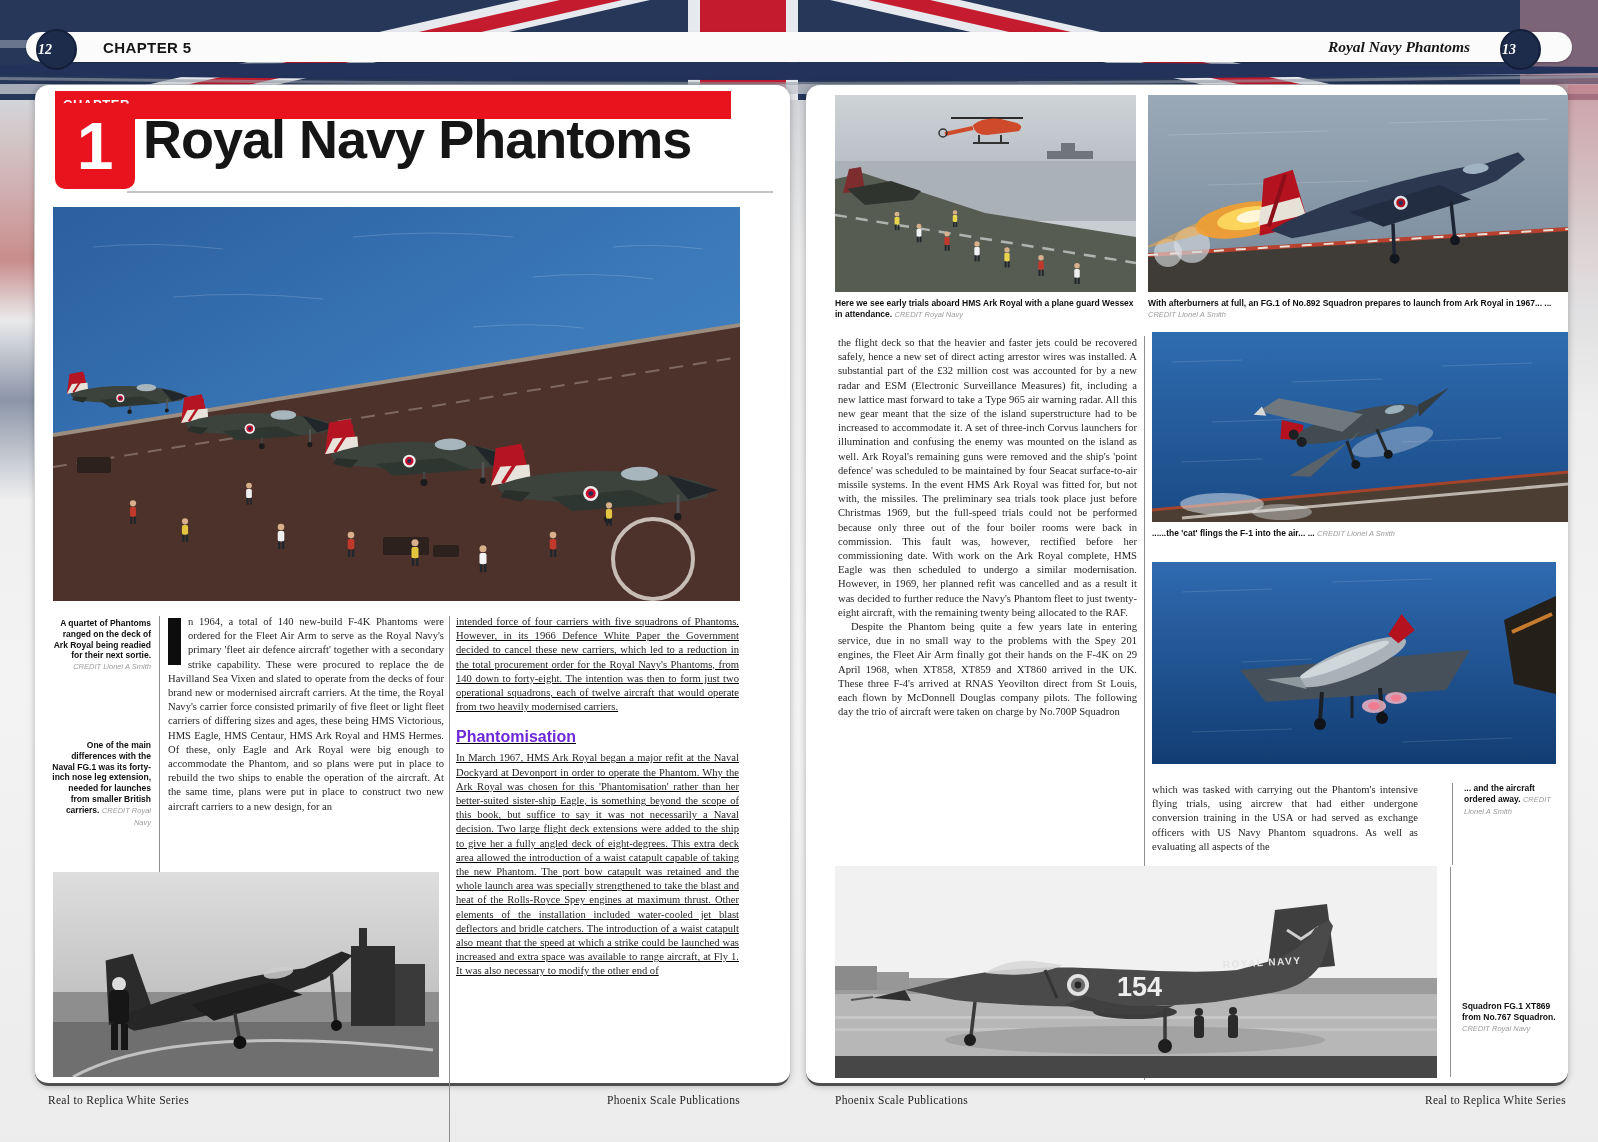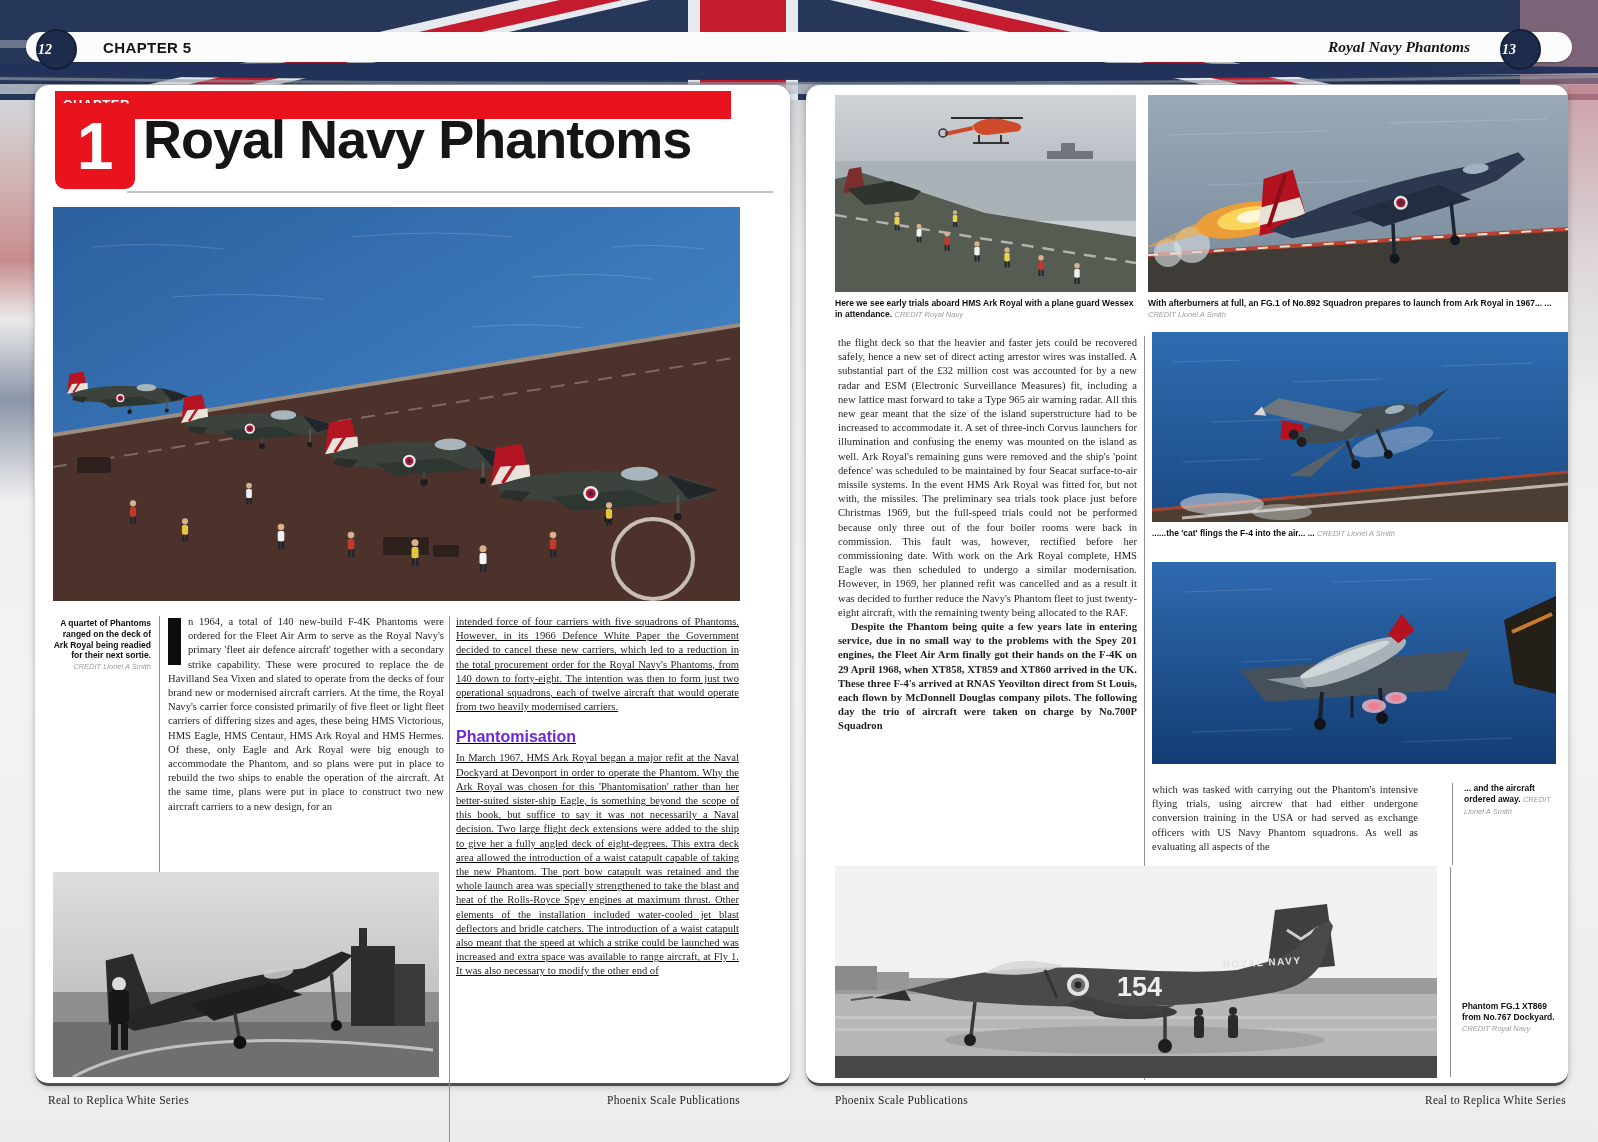--- a/index.html
+++ b/index.html
@@ -29,21 +29,21 @@
     font:bold 13px/28px "Liberation Sans",sans-serif;letter-spacing:.6px;padding-left:8px;box-sizing:border-box;}
   .chap-num{position:absolute;left:20px;top:18px;width:80px;height:86px;background:#e8131d;border-radius:10px;color:#fff;
     font:bold 66px "Liberation Sans",sans-serif;display:flex;align-items:center;justify-content:center;}
   .title{position:absolute;left:108px;top:24px;font:bold 54px/60px "Liberation Sans",sans-serif;letter-spacing:-1px;color:#151515;white-space:nowrap;}
   .title-rule{position:absolute;left:92px;top:106px;width:646px;height:2px;background:#c4c4c4;}
   
   .ph{position:absolute;overflow:hidden;background:#c9ced3;}
   .ph svg{display:block;width:100%;height:100%;}
   
   .body{font:10.6px/14.2px "Liberation Serif",serif;color:#1f1f1f;text-align:justify;margin:0;}
-  .indent{text-indent:13px;font-weight:bold;}
+  .indent{text-indent:13px;}
   .subhead{font:bold 16px "Liberation Sans",sans-serif;color:#6d28d9;margin:14px 0 5px 0;}
   .cap{font:bold 8.5px/10.8px "Liberation Sans",sans-serif;color:#0f0f0f;}
   .credit{font:italic 7.5px/10.8px "Liberation Sans",sans-serif;color:#9c9c9c;font-weight:normal;}
   .cap-side{text-align:right;}
   .vrule{position:absolute;width:1px;background:#8f8f8f;}
   .dropcap{float:left;width:13px;height:47px;background:#0d0d0d;margin:3px 7px 1px 0;color:transparent;overflow:hidden;font-size:38px;}
   .foot{position:absolute;top:1094px;font:11.5px "Liberation Serif",serif;color:#242424;letter-spacing:.3px;}
 </style>
 </head>
 <body>
@@ -159,20 +159,24 @@
           <use href="#crew" transform="translate(556,302) scale(1.4)" fill="#e3c53f"></use>
           <use href="#crew" transform="translate(196,282) scale(1.3)" fill="#efefef"></use>
         </g>
       </svg>
     </div>
 
     <p class="cap cap-side abs" style="left:16px;top:533px;width:100px;margin:0;">
       <span>A quartet of Phantoms ranged on the deck of Ark Royal being readied for their next sortie.</span>
       <span class="credit">CREDIT Lionel A Smith</span>
     </p>
+    <p class="cap cap-side abs" style="left:16px;top:655px;width:100px;margin:0;">
+      <span>One of the main differences with the Naval FG.1 was its forty-inch nose leg extension, needed for launches from smaller British carriers.</span>
+      <span class="credit">CREDIT Royal Navy</span>
+    </p>
 
     <div class="vrule" style="left:124px;top:531px;height:333px;"></div>
 
     <div class="abs" style="left:133px;top:530px;width:276px;">
       <p class="body"><span class="dropcap">I</span><span>n 1964, a total of 140 new-build F-4K Phantoms were ordered for the Fleet Air Arm to serve as the Royal Navy's primary 'fleet air defence aircraft' together with a secondary strike capability. These were procured to replace the de Havilland Sea Vixen and slated to operate from the decks of four brand new or modernised aircraft carriers. At the time, the Royal Navy's carrier force consisted primarily of five fleet or light fleet carriers of differing sizes and ages, these being HMS Victorious, HMS Eagle, HMS Centaur, HMS Ark Royal and HMS Hermes. Of these, only Eagle and Ark Royal were big enough to accommodate the Phantom, and so plans were put in place to rebuild the two ships to enable the operation of the aircraft. At the same time, plans were put in place to construct two new aircraft carriers to a new design, for an</span></p>
     </div>
 
     <div class="vrule" style="left:414px;top:531px;height:546px;"></div>
 
     <div class="abs" style="left:421px;top:530px;width:283px;height:465px;text-decoration:underline;">
@@ -356,21 +360,21 @@
           <circle cx="-64" cy="-5" r="5" fill="#1c1f22"></circle>
           <line x1="18" y1="10" x2="22" y2="34" stroke="#23282c" stroke-width="3"></line>
           <circle cx="23" cy="37" r="4.5" fill="#14171a"></circle>
           <line x1="-14" y1="14" x2="-12" y2="36" stroke="#23282c" stroke-width="3"></line>
           <circle cx="-11" cy="39" r="4.5" fill="#14171a"></circle>
         </g>
       </svg>
     </div>
 
     <p class="cap abs" style="left:346px;top:443px;width:416px;margin:0;">
-      <span>......the 'cat' flings the F-4 into the air... ...</span>
+      <span>......the 'cat' flings the F-1 into the air... ...</span>
       <span class="credit">CREDIT Lionel A Smith</span>
     </p>
 
     <div class="ph" style="left:346px;top:477px;width:404px;height:202px;">
       <svg viewBox="0 0 404 202" preserveAspectRatio="none">
         <defs>
             <linearGradient id="seaD" x1="0" y1="0" x2="0" y2="1">
           <stop offset="0" stop-color="#2f6ab0"></stop>
               <stop offset="1" stop-color="#123d73"></stop>
             </linearGradient>
@@ -455,21 +459,21 @@
           <circle cx="364" cy="146" r="4"></circle>
             <rect x="359" y="150" width="10" height="22" rx="3"></rect>
           <circle cx="398" cy="145" r="4"></circle>
             <rect x="393" y="149" width="10" height="23" rx="3"></rect>
         </g>
       </svg>
     </div>
 
     <div class="vrule" style="left:644px;top:782px;height:210px;"></div>
     <p class="cap abs" style="left:656px;top:916px;width:104px;margin:0;">
-      <span>Phantom FG.1 XT869 from No.767 Dockyard.</span>
+      <span>Squadron FG.1 XT869 from No.767 Squadron.</span>
       <span class="credit">CREDIT Royal Navy</span>
     </p>
   </div>
 
   <div class="foot" style="left:48px;">Real to Replica White Series</div>
   <div class="foot" style="left:440px;width:300px;text-align:right;">Phoenix Scale Publications</div>
   <div class="foot" style="left:835px;">Phoenix Scale Publications</div>
   <div class="foot" style="left:1266px;width:300px;text-align:right;">Real to Replica White Series</div>
 
 </div>

